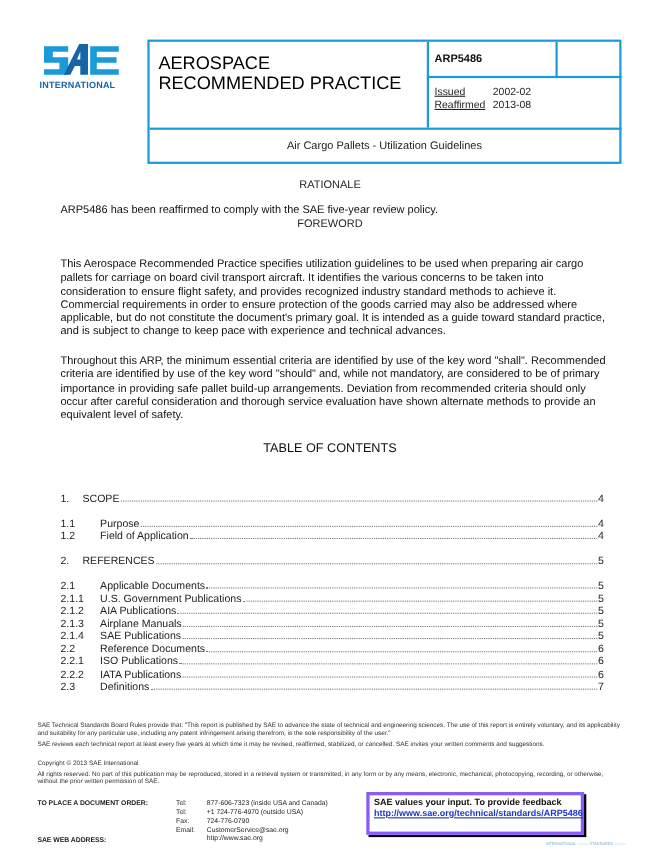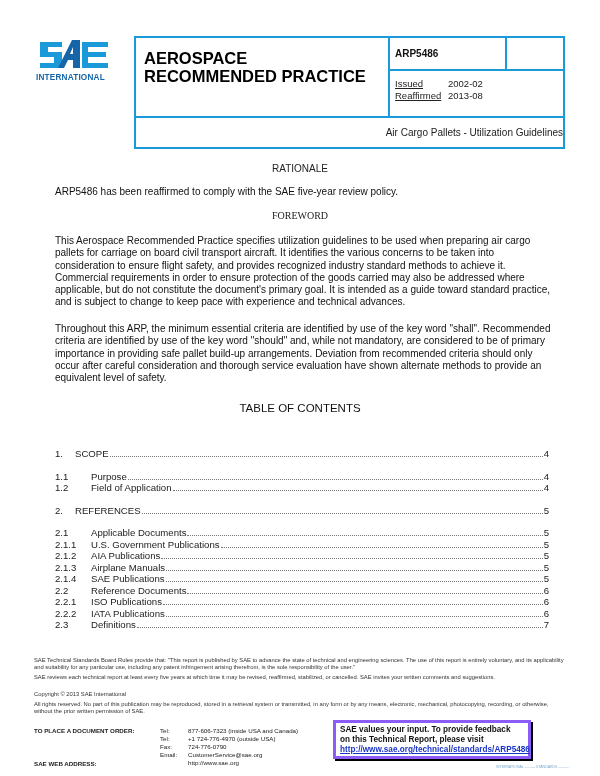--- a/index.html
+++ b/index.html
@@ -8,25 +8,25 @@
   .abs { position:absolute; }
 
   
   .logo { left:36px; top:38px; width:80px; height:50px; }
   .logo-intl { left:36px; top:73px; font-size:8.2px; font-weight:bold; color:#1565a8; letter-spacing:0.2px; }
 
   
   .frame { left:134px; top:36px; width:431px; height:113px; border:2px solid #1a9ad9; box-sizing:border-box; }
   .frame .vline { position:absolute; background:#1a9ad9; width:2px; }
   .frame .hline { position:absolute; background:#1a9ad9; height:2px; }
-  .title { left:144px; top:49px; font-size:16.5px; font-weight:bold; line-height:18px; color:#000; }
+  .title { left:144px; top:49px; font-size:16.5px; font-weight:normal; line-height:18px; color:#000; }
   .arpnum { left:395px; top:48px; font-size:10px; font-weight:bold; }
   .issued-label { left:395px; top:78px; font-size:9.5px; line-height:12px; color:#222;text-decoration:underline; }
   .issued-val { left:448px; top:78px; font-size:9.5px; line-height:12px; color:#222; }
-  .doc-subtitle { left:136px; top:127px; width:427px; text-align:right; font-size:10px; color:#222; }
+  .doc-subtitle { left:136px; top:127px; width:427px; text-align:center; font-size:10px; color:#222; }
 
   
   .center-head { left:0; width:600px; text-align:center; font-size:10px; color:#222; }
   .para { left:55px; width:500px; font-size:10px; line-height:12.3px; color:#111; }
   .toc-title { left:0; width:600px; text-align:center; font-size:11.5px; color:#111; }
 
   .toc { left:55px; width:494px; font-size:9.6px; color:#222; }
   .toc-row { display:flex; align-items:baseline; height:11.5px; line-height:11.5px; }
   .toc-num { width:36px; flex:none; }
   .toc-num.wide { width:20px; }
@@ -80,21 +80,21 @@
 </div>
 <div class="abs issued-val">
   <div>2002-02</div>
   <div>2013-08</div>
 </div>
 <div class="abs doc-subtitle">Air Cargo Pallets - Utilization Guidelines</div>
 
 <div class="abs center-head" style="top:163px;">RATIONALE</div>
 <div class="abs para" style="top:186px;">ARP5486 has been reaffirmed to comply with the SAE five-year review policy.</div>
 
-<div class="abs center-head" style="top:210px;font-family:Liberation Serif, serif;">FOREWORD</div>
+<div class="abs center-head" style="top:198px;">FOREWORD</div>
 <div class="abs para" style="top:235px;">This Aerospace Recommended Practice specifies utilization guidelines to be used when preparing air cargo pallets for carriage on board civil transport aircraft. It identifies the various concerns to be taken into consideration to ensure flight safety, and provides recognized industry standard methods to achieve it. Commercial requirements in order to ensure protection of the goods carried may also be addressed where applicable, but do not constitute the document's primary goal. It is intended as a guide toward standard practice, and is subject to change to keep pace with experience and technical advances.</div>
 <div class="abs para" style="top:323px;">Throughout this ARP, the minimum essential criteria are identified by use of the key word "shall". Recommended criteria are identified by use of the key word "should" and, while not mandatory, are considered to be of primary importance in providing safe pallet build-up arrangements. Deviation from recommended criteria should only occur after careful consideration and thorough service evaluation have shown alternate methods to provide an equivalent level of safety.</div>
 
 <div class="abs toc-title" style="top:402px;">TABLE OF CONTENTS</div>
 <div class="abs toc" style="top:428px;">
   <div class="toc-row">
     <span class="toc-num wide">1.</span>
     <span class="toc-label">SCOPE</span>
     <span class="toc-dots"></span>
     <span class="toc-page">4</span>
@@ -192,18 +192,17 @@
   <div>877-606-7323 (inside USA and Canada)</div>
   <div>+1 724-776-4970 (outside USA)</div>
   <div>724-776-0790</div>
   <div>CustomerService@sae.org</div>
   <div>http://www.sae.org</div>
 </div>
 <div class="abs web-label">SAE WEB ADDRESS:</div>
 
 <div class="abs feedback">
   <div>SAE values your input. To provide feedback</div>
-  <div>on this Technical Report, please visit</div>
   <a>http://www.sae.org/technical/standards/ARP5486</a>
 </div>
 
 <div class="abs watermark">SAE NORM</div>
 <div class="abs watermark-sub">INTERNATIONAL ——— STANDARDS ———</div>
 
 </body></html>

